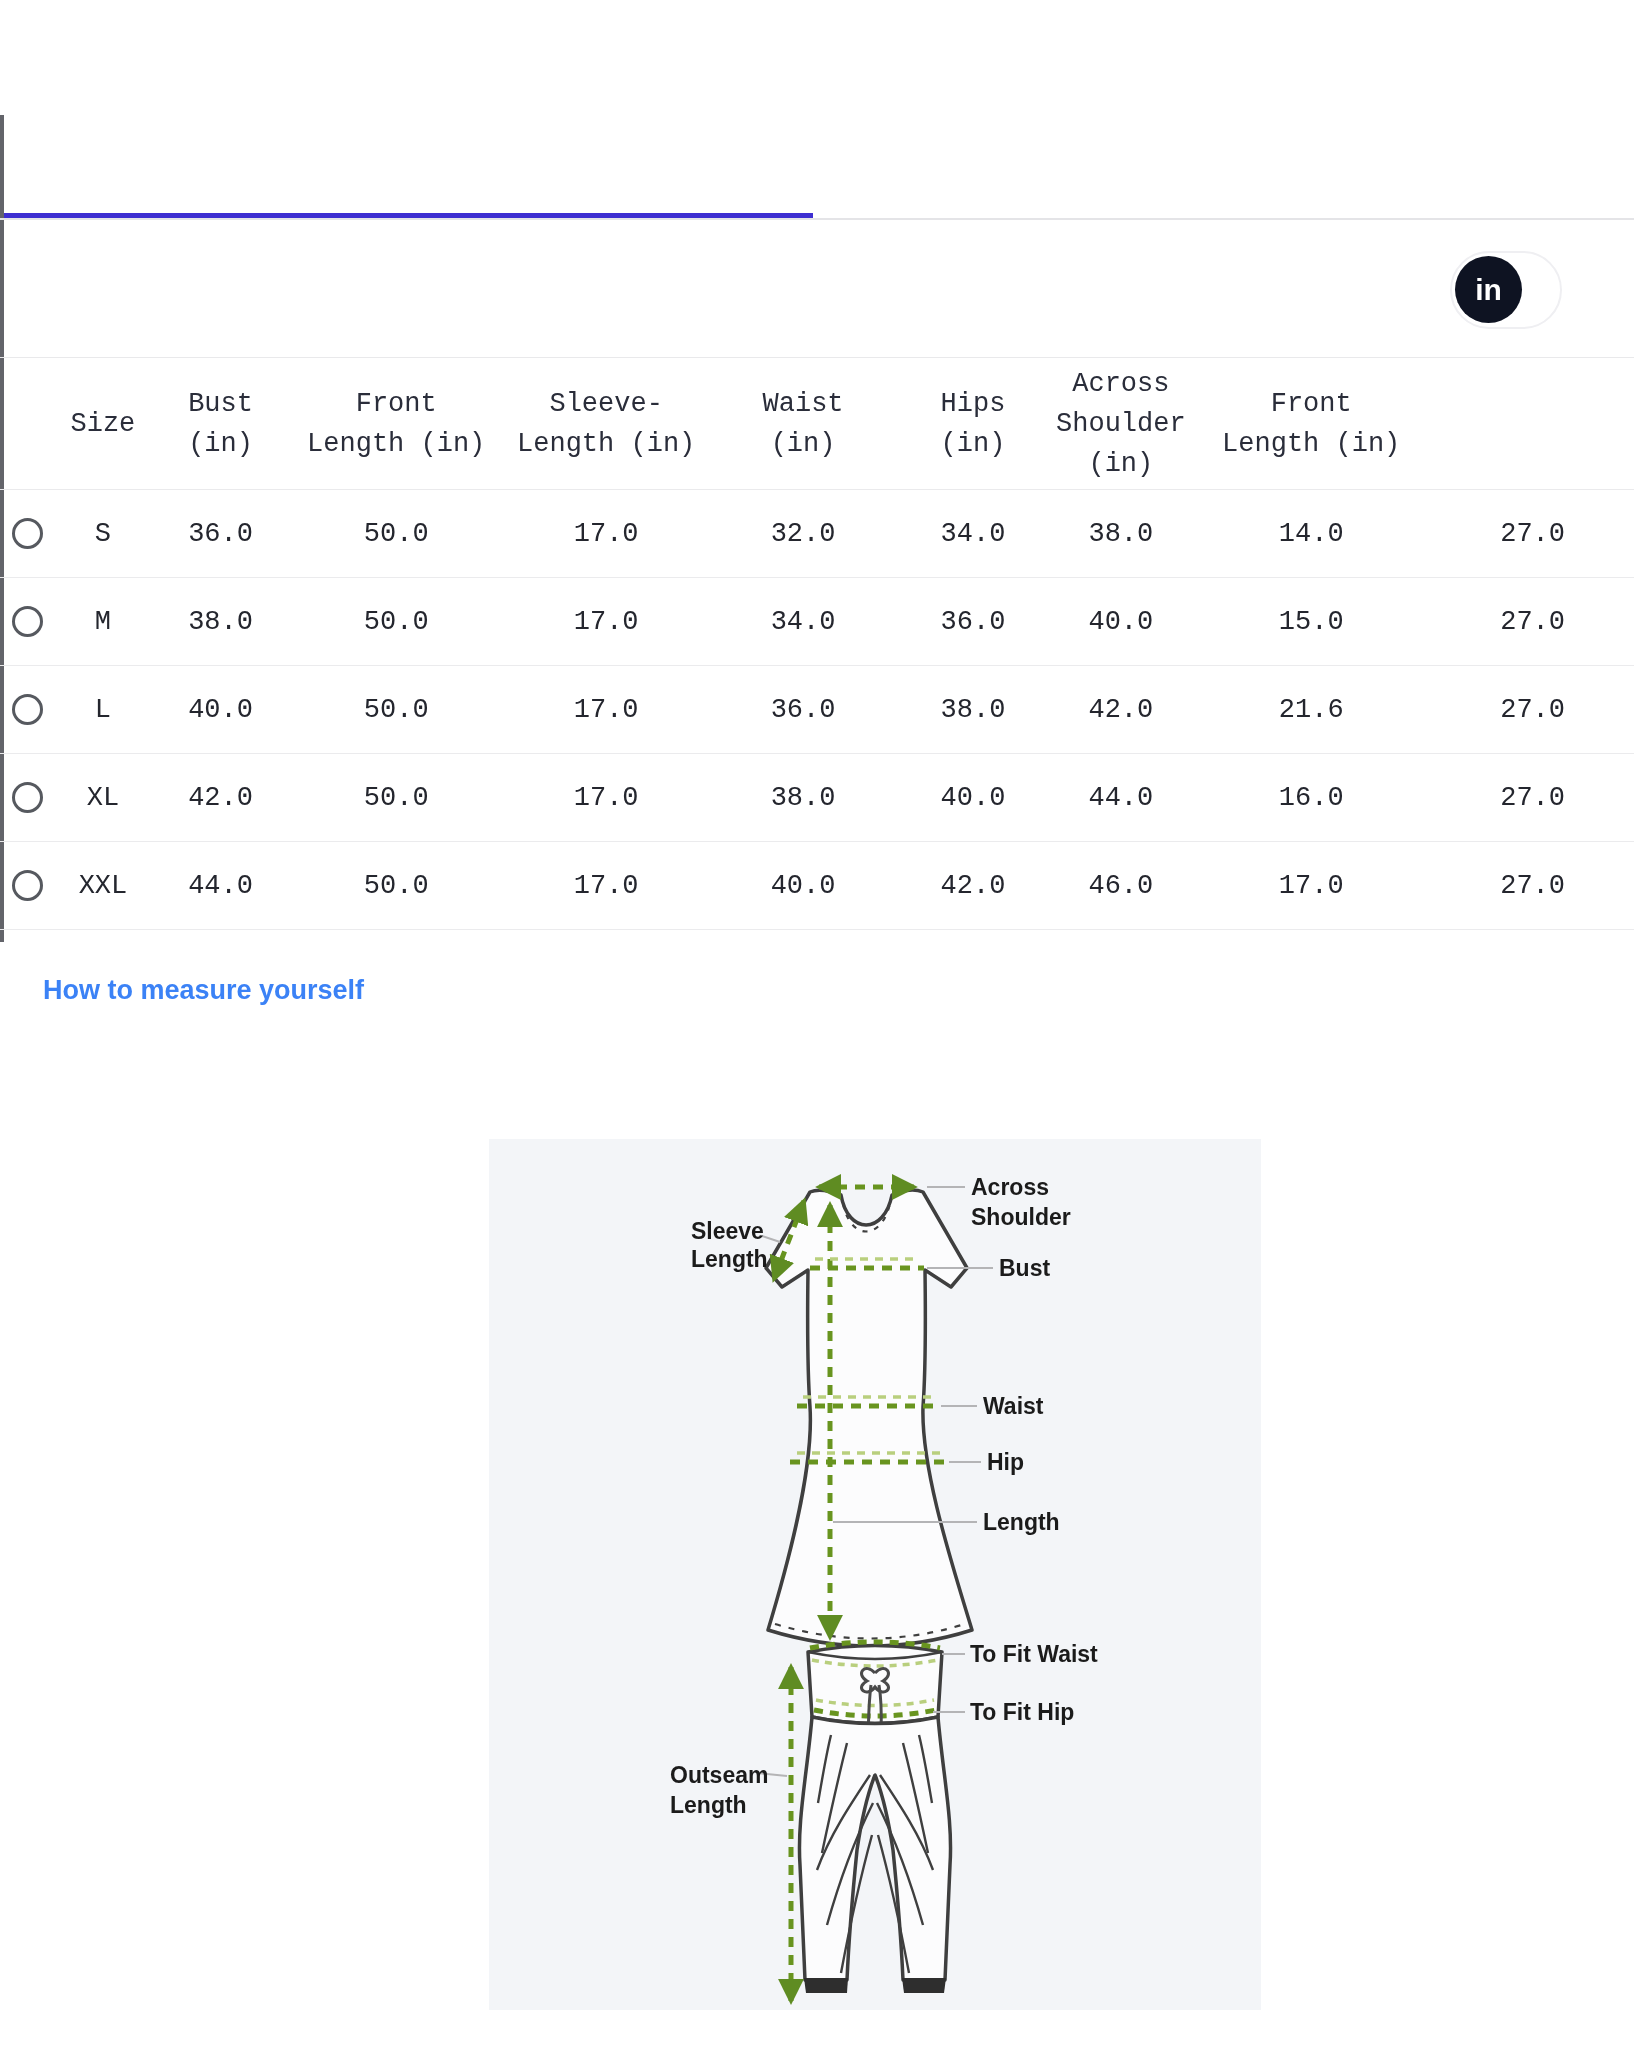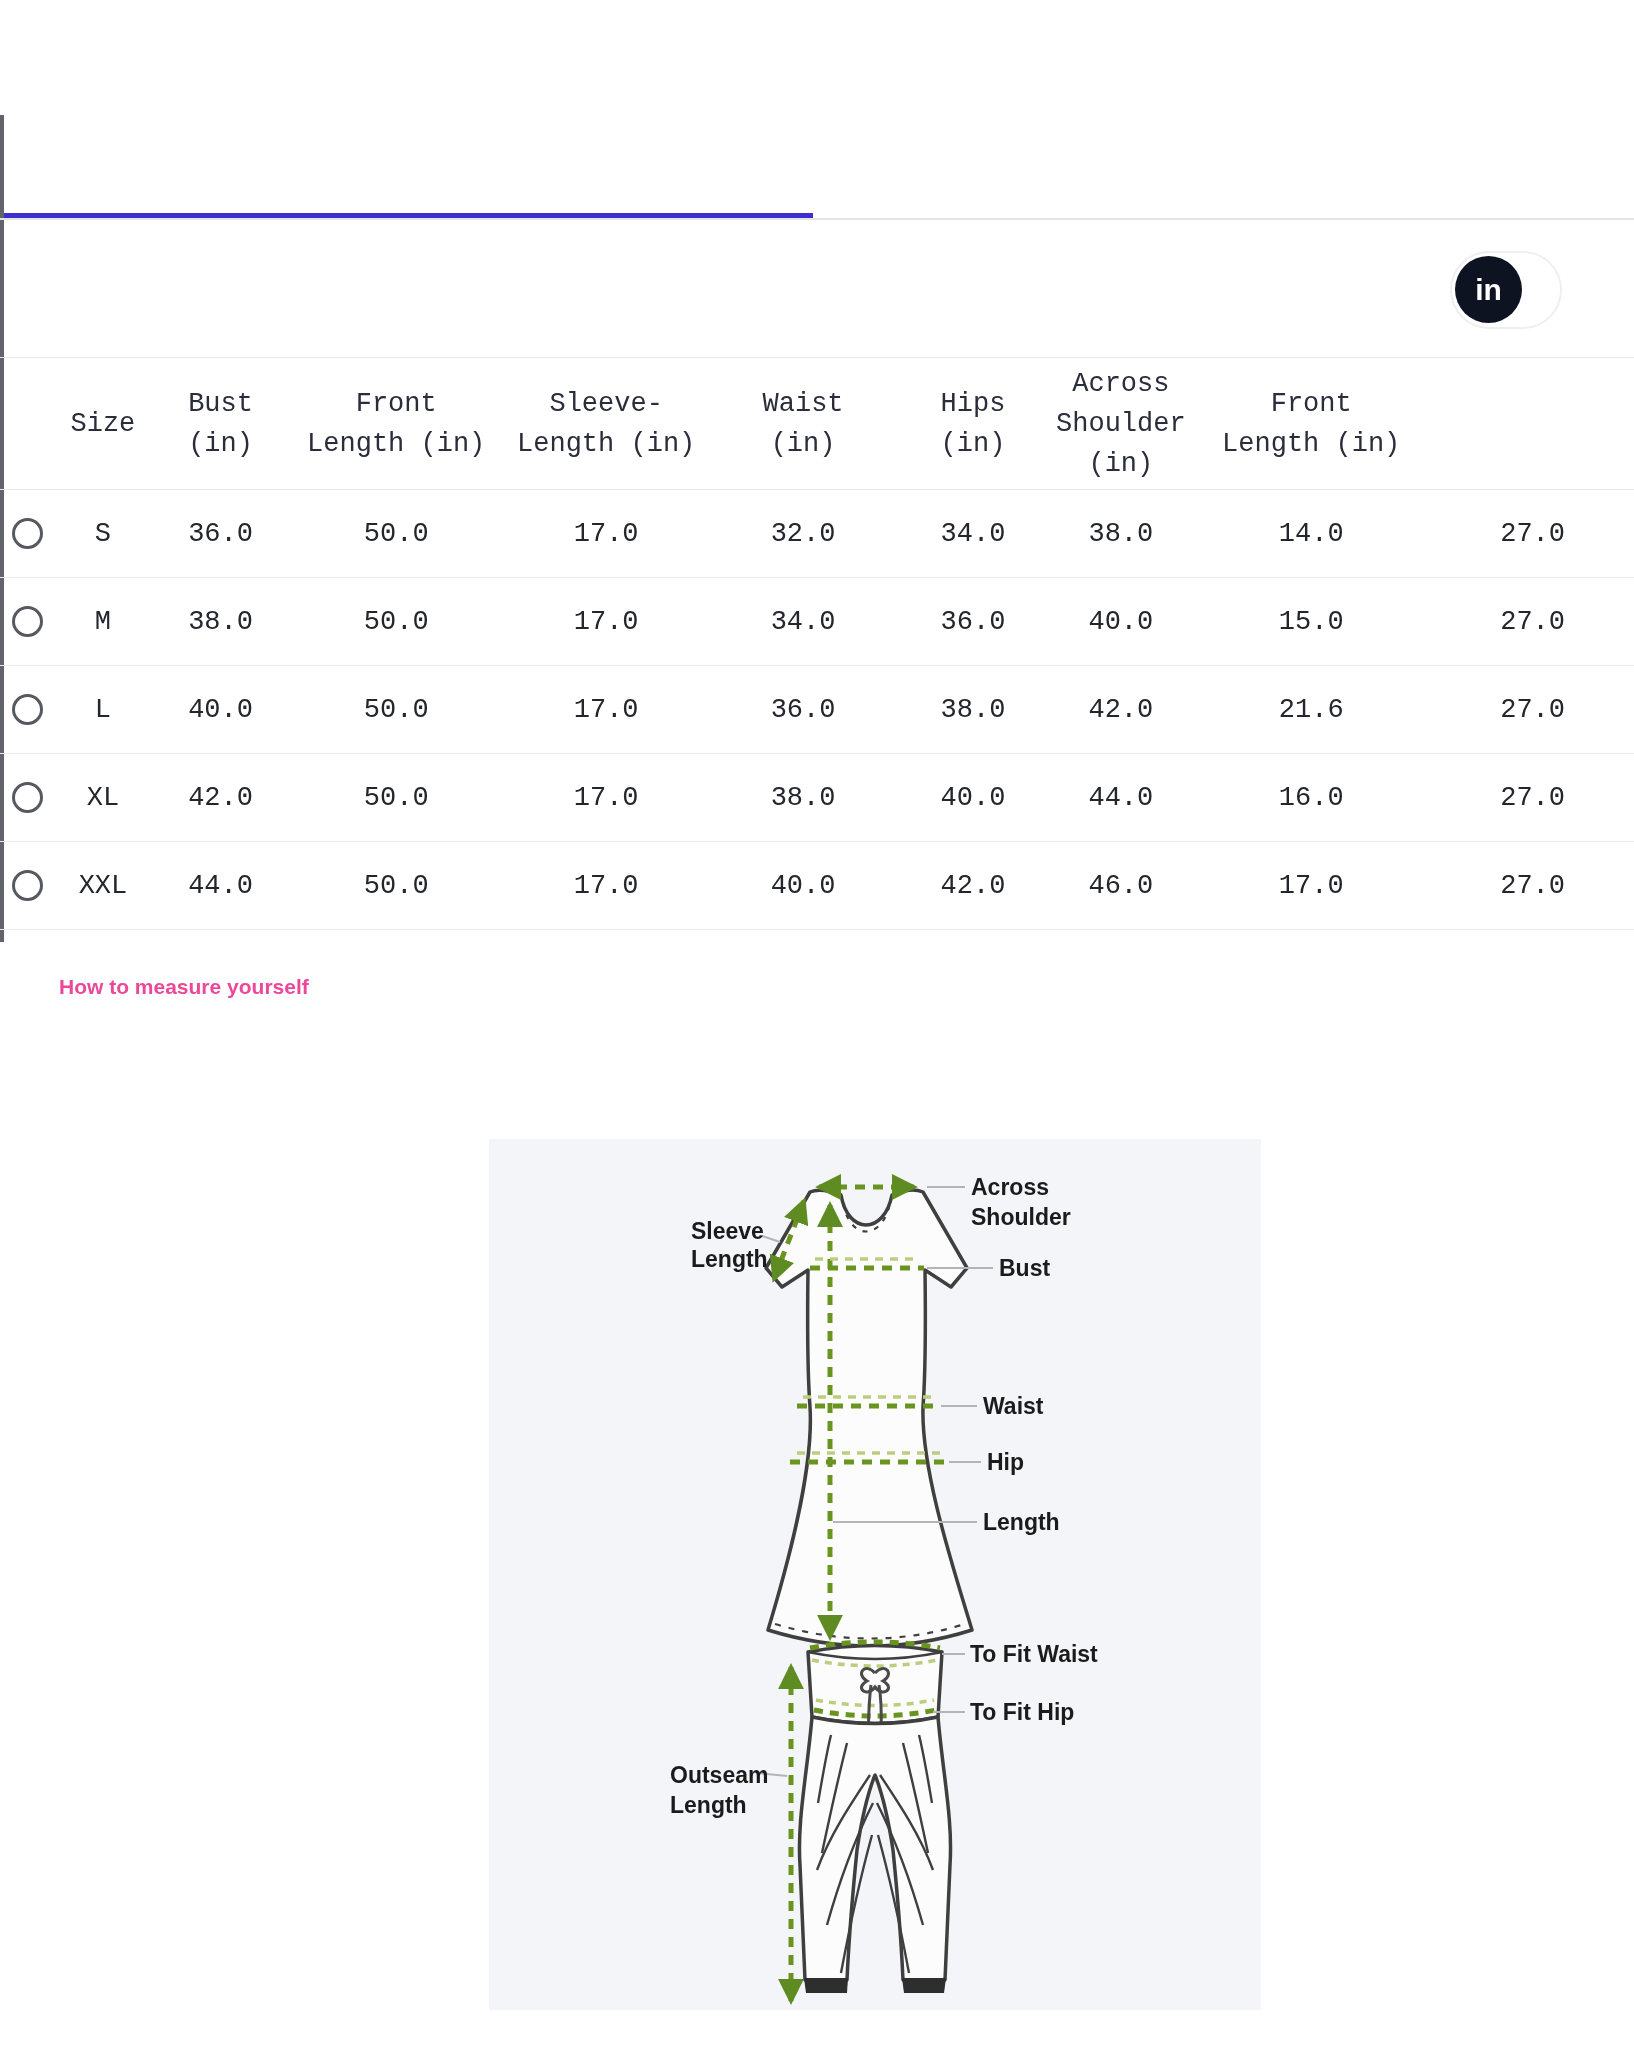--- a/index.html
+++ b/index.html
@@ -26,21 +26,21 @@
   .size-table{position:absolute;left:0;top:357px;width:1634px;border-top:1px solid #e9e9eb;font-family:Liberation Mono, monospace;}
   .grid-cols{display:grid;
     grid-template-columns:3.4% 5.8% 8.6% 12.9% 12.8% 11.3% 9.5% 8.6% 14.7% 12.4%;}
   .thead{height:131px;align-items:center;border-bottom:1px solid #eaeaec;}
   .th{text-align:center;font-size:27px;line-height:40px;color:#2a2d3a;}
   .trow{height:87px;align-items:center;border-bottom:1px solid #ebebed;}
   .td{text-align:center;font-size:27px;color:#24262e;}
   .radio{width:31px;height:31px;border:3px solid #56595f;border-radius:50%;
          margin:0 auto;background:#ffffff;box-sizing:border-box;cursor:pointer;}
 
-  .section-title{position:absolute;left:59px;top:975px;font-size:21px;font-weight:700;color:#ec4899;}
+  .section-title{position:absolute;left:43px;top:975px;font-size:27px;font-weight:700;color:#3b82f6;}
 
   .diagram{position:absolute;left:475px;top:1135px;width:790px;height:875px;}
   svg text{font-family:"Liberation Sans",sans-serif;font-weight:700;font-size:23px;fill:#1b1b1b;}
 </style>
 </head>
 <body>
 
 <div class="page">
 
   <div class="left-bar"></div>

